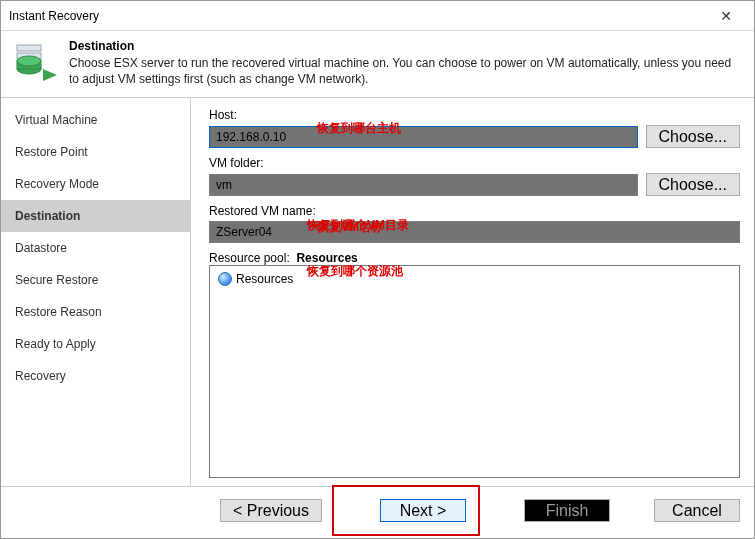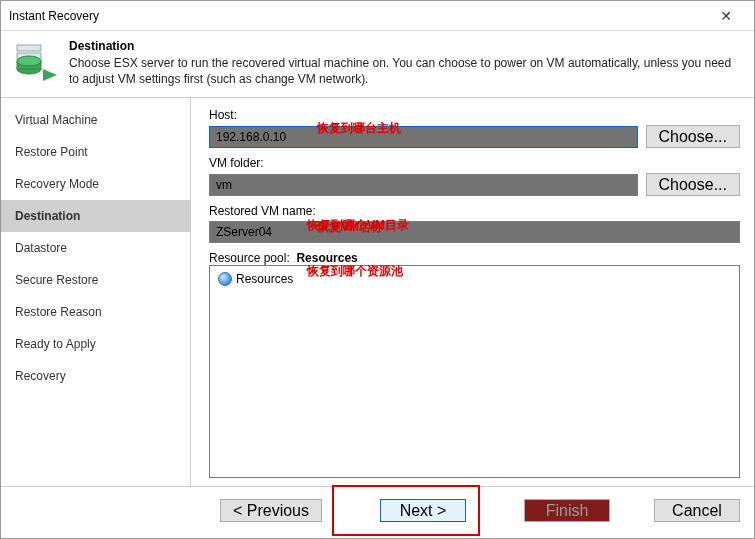--- a/index.html
+++ b/index.html
@@ -79,21 +79,21 @@
   .btn {
     height: 23px;
     min-width: 76px;
     padding: 0 12px;
     font-family: inherit;
     font-size: 16px;
     background: #e1e1e1;
     border: 1px solid #adadad;
     cursor: pointer;
   }
-  .btn:disabled { color: #9a9a9a; background:#7f1d1d; cursor: default; }
+  .btn:disabled { color: #9a9a9a; background:#000000; cursor: default; }
   .res-label-row { }
   .res-label-row b { font-weight: bold; }
   .tree {
     flex: 1;
     border: 1px solid #7a7a7a;
     background: #fff;
     padding: 6px 8px;
     overflow: auto;
     position: relative;
     min-height: 200px;

